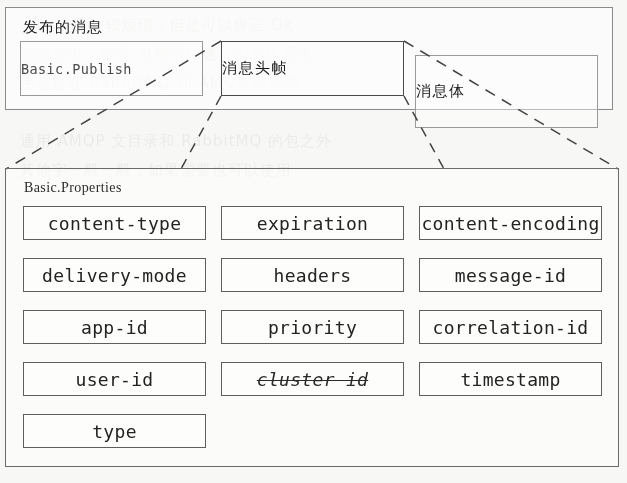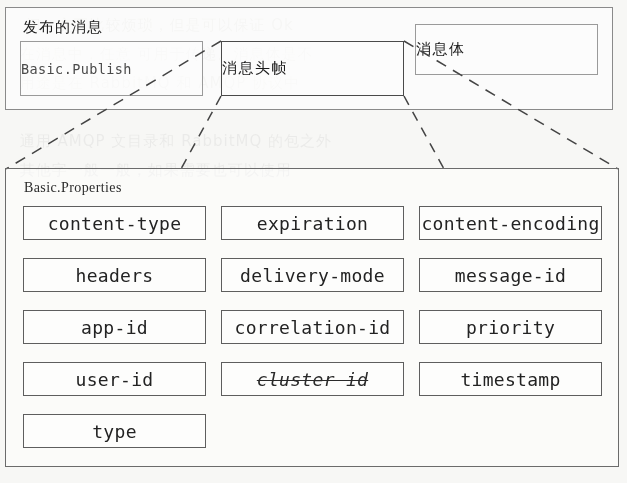--- a/index.html
+++ b/index.html
@@ -69,21 +69,21 @@
   }
   .topbox .label-mono {
     font-family: "DejaVu Sans Mono", monospace;
     font-size: 13.5px;
     color: #4a4a4a;
     letter-spacing: 0.4px;
   }
 
   #box-publish  { left: 20px;  top: 41px; width: 183px; height: 55px; border: 1.3px solid #9a9a9a; }
   #box-header   { left: 221px; top: 41px; width: 183px; height: 55px; border: 1.6px solid #4a4a4a; }
-  #box-body     { left: 415px; top: 24px; width: 183px; height: 51px; border: 1.3px solid #9a9a9a; }
+  #box-body     { left: 415px; top: 55px; width: 183px; height: 73px; border: 1.3px solid #9a9a9a; }
 
   
   #connectors {
     position: absolute;
     left: 0; top: 0;
     width: 627px; height: 483px;
     pointer-events: none;
   }
 
   
@@ -190,36 +190,36 @@
         <div class="prop-box">
           <span class="prop-label">content-type</span>
         </div>
         <div class="prop-box">
           <span class="prop-label">expiration</span>
         </div>
         <div class="prop-box">
           <span class="prop-label">content-encoding</span>
         </div>
         <div class="prop-box">
+          <span class="prop-label">delivery-mode</span>
+        </div>
+        <div class="prop-box">
           <span class="prop-label">headers</span>
         </div>
         <div class="prop-box">
-          <span class="prop-label">delivery-mode</span>
-        </div>
-        <div class="prop-box">
           <span class="prop-label">message-id</span>
         </div>
         <div class="prop-box">
           <span class="prop-label">app-id</span>
         </div>
         <div class="prop-box">
+          <span class="prop-label">priority</span>
+        </div>
+        <div class="prop-box">
           <span class="prop-label">correlation-id</span>
-        </div>
-        <div class="prop-box">
-          <span class="prop-label">priority</span>
         </div>
         <div class="prop-box">
           <span class="prop-label">user-id</span>
         </div>
         <div class="prop-box">
           <span class="prop-label struck">cluster id</span>
         </div>
         <div class="prop-box">
           <span class="prop-label">timestamp</span>
         </div>

